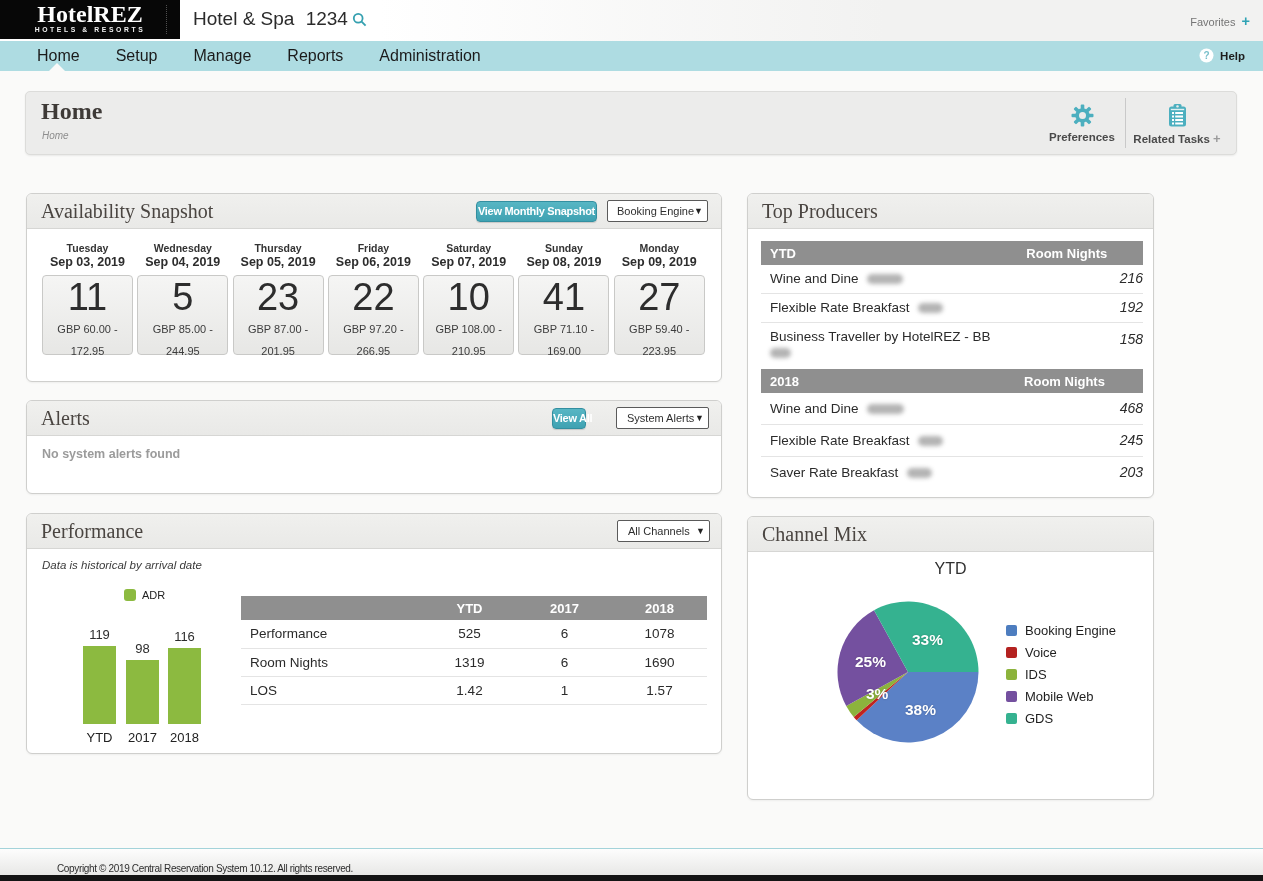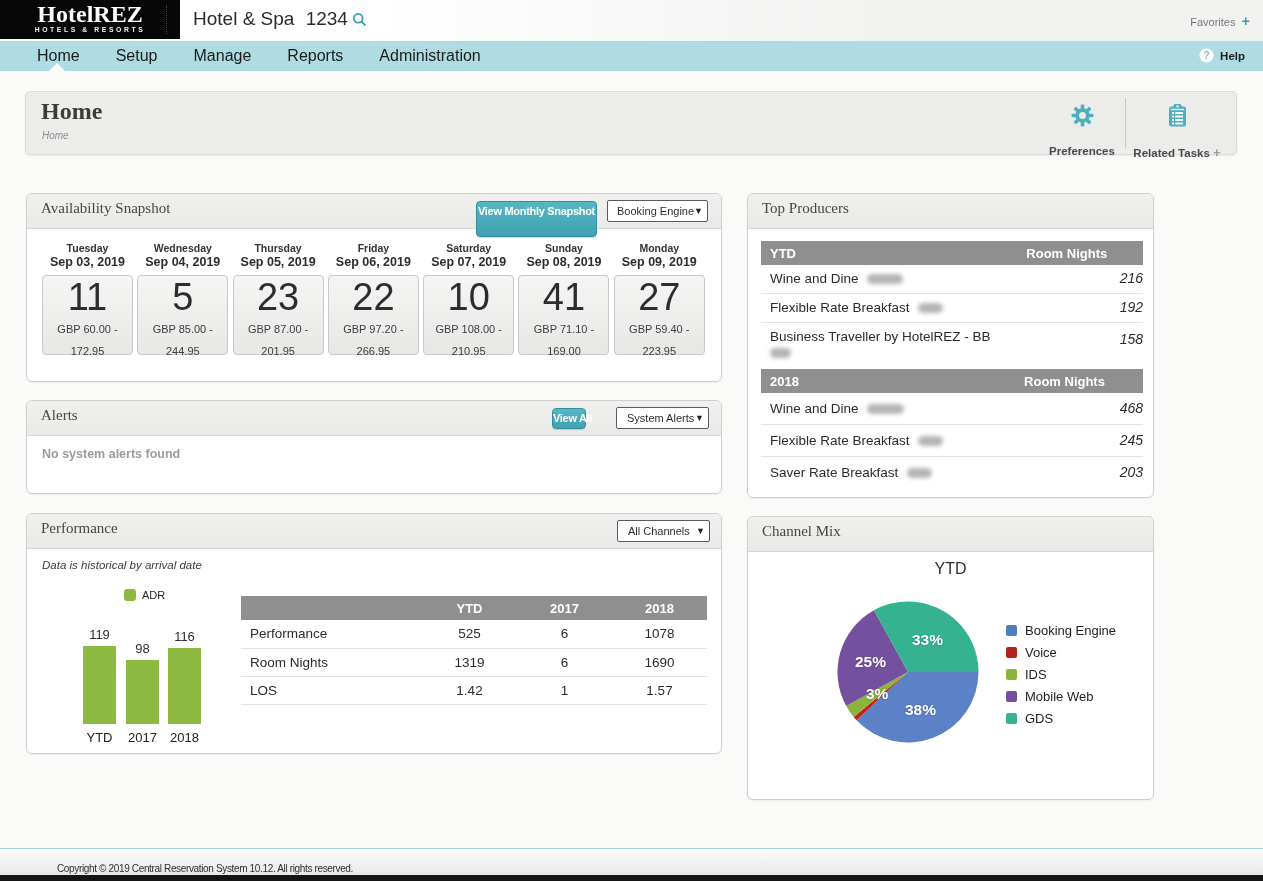--- a/index.html
+++ b/index.html
@@ -31,27 +31,27 @@
 .content { position:relative; height:777px; background:#fafaf9; }
 
 .titlebar { position:absolute; left:25px; top:20px; width:1212px; height:64px; background:#ececeb; border:1px solid #dcdcda; border-radius:5px; box-shadow:0 1px 2px rgba(0,0,0,.07); }
 .titlebar h1 { margin:0; position:absolute; left:15px; top:6px; font-family:"Liberation Serif", serif; font-size:24px; color:#3e3a37; font-weight:bold; }
 .crumb { position:absolute; left:16px; top:38px; font-size:10px; font-style:italic; color:#8e8e8e; }
 .tb-act { position:absolute; top:0; height:64px; text-align:center; }
 .act-pref { left:1007px; width:98px; }
 .act-rel { left:1101px; width:100px; }
 .tb-sep { position:absolute; left:1099px; top:6px; height:50px; width:1px; background:#c9c9c9; }
 .tb-act .ic { margin-top:12px; height:23px; }
-.tb-act .lb { font-size:11.5px; font-weight:bold; color:#4a4a4a; margin-top:18px; }
+.tb-act .lb { font-size:11.5px; font-weight:bold; color:#4a4a4a; margin-top:4px; }
 .tb-act .lb span { color:#9b9b9b; font-size:13px; }
 
 
 .panel { position:absolute; background:#fff; border:1px solid #cfcfcd; border-radius:6px; box-shadow:0 1px 2px rgba(0,0,0,.05); }
 .panel .hd { position:relative; height:35px; background:linear-gradient(#f0f0ee,#e9e9e7); border-bottom:1px solid #d6d6d4; border-radius:5px 5px 0 0; }
-.panel .hd h2 { margin:0; position:absolute; left:14px; top:6px; font-family:"Liberation Serif", serif; font-size:15px; font-weight:normal; color:#4a4541; }
+.panel .hd h2 { margin:0; position:absolute; left:14px; top:6px; font-family:"Liberation Serif", serif; font-size:20px; font-weight:normal; color:#4a4541; }
 
 .p-avail { left:26px; top:122px; width:696px; height:189px; }
 .p-alerts { left:26px; top:329px; width:696px; height:94px; }
 .p-perf { left:26px; top:442px; width:696px; height:241px; }
 .p-prod { left:747px; top:122px; width:407px; height:305px; }
 .p-chan { left:747px; top:445px; width:407px; height:284px; }
 
 .btn { position:absolute; border:1px solid #338fa0; border-radius:4px; background:linear-gradient(#57b6c4,#3fa2b2); color:#fff; font-weight:bold; font-size:11px; letter-spacing:-0.3px; text-align:center; box-shadow:0 1px 1px rgba(0,0,0,.15); white-space:nowrap; }
 .drop { position:absolute; background:#fff; border:1px solid #5a5a5a; border-radius:2px; font-size:11px; color:#2e2e2e; white-space:nowrap; }
 .drop .car { position:absolute; right:4px; top:0; line-height:20px; font-size:9px; color:#222; }
@@ -180,21 +180,21 @@
               <rect x="7.2" y="18.5" width="7.8" height="2"></rect>
             </g>
           </svg></div>
       <div class="lb">Related Tasks <span>+</span></div>
     </div>
   </div>
 
   <div class="panel p-avail">
     <div class="hd">
       <h2>Availability Snapshot</h2>
-      <div class="btn" style="left:449px; top:7px; width:121px; height:36px; line-height:19px;">View Monthly Snapshot</div>
+      <div class="btn" style="left:449px; top:7px; width:121px; height:21px; line-height:19px;">View Monthly Snapshot</div>
       <div class="drop" style="left:580px; top:6px; width:101px; height:22px; line-height:20px; padding-left:9px;">Booking Engine<span class="car">▼</span></div>
     </div>
     <div class="days">
       <div class="day">
           <div class="wd">Tuesday</div>
           <div class="dt">Sep 03, 2019</div>
           <div class="card">
             <div class="num">11</div>
             <div class="price">GBP 60.00 -<br>172.95</div>
           </div>

